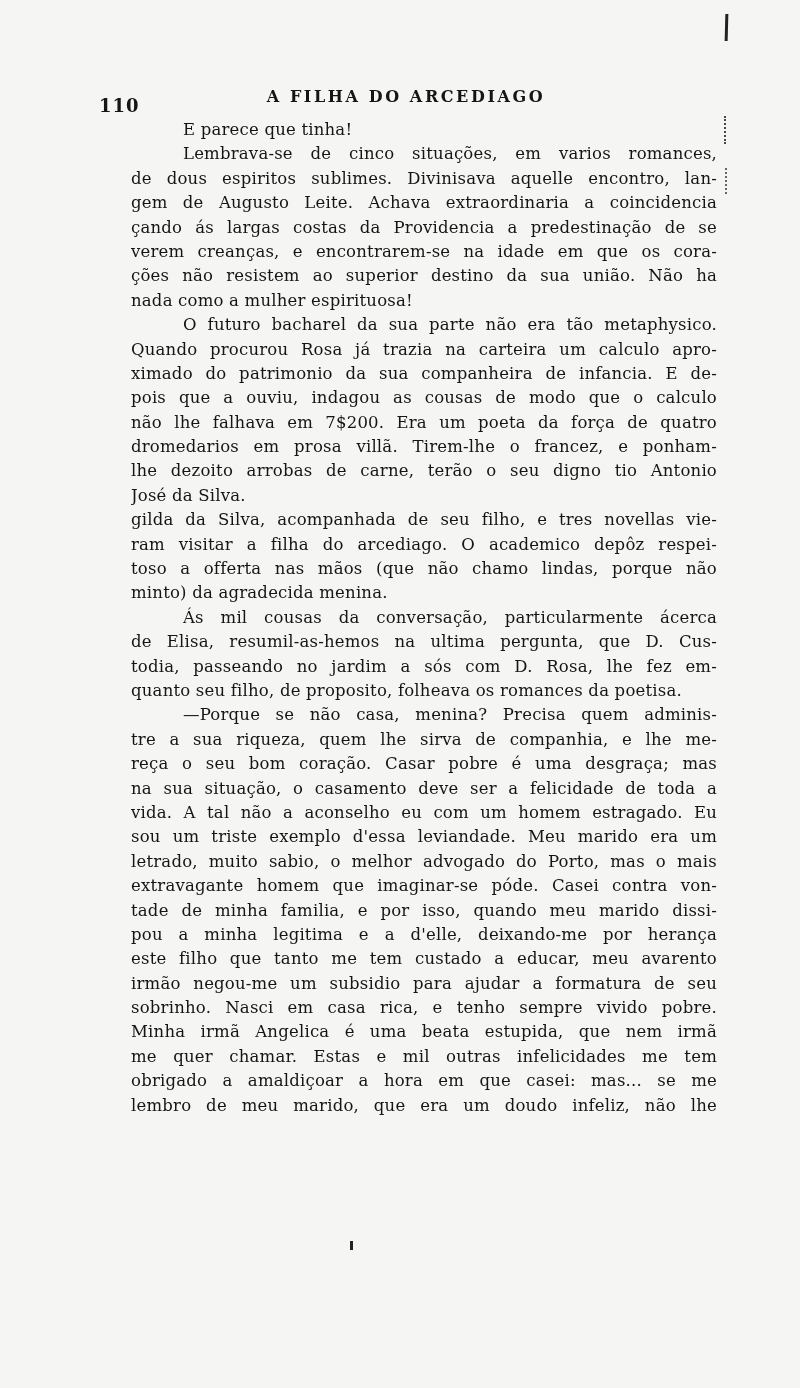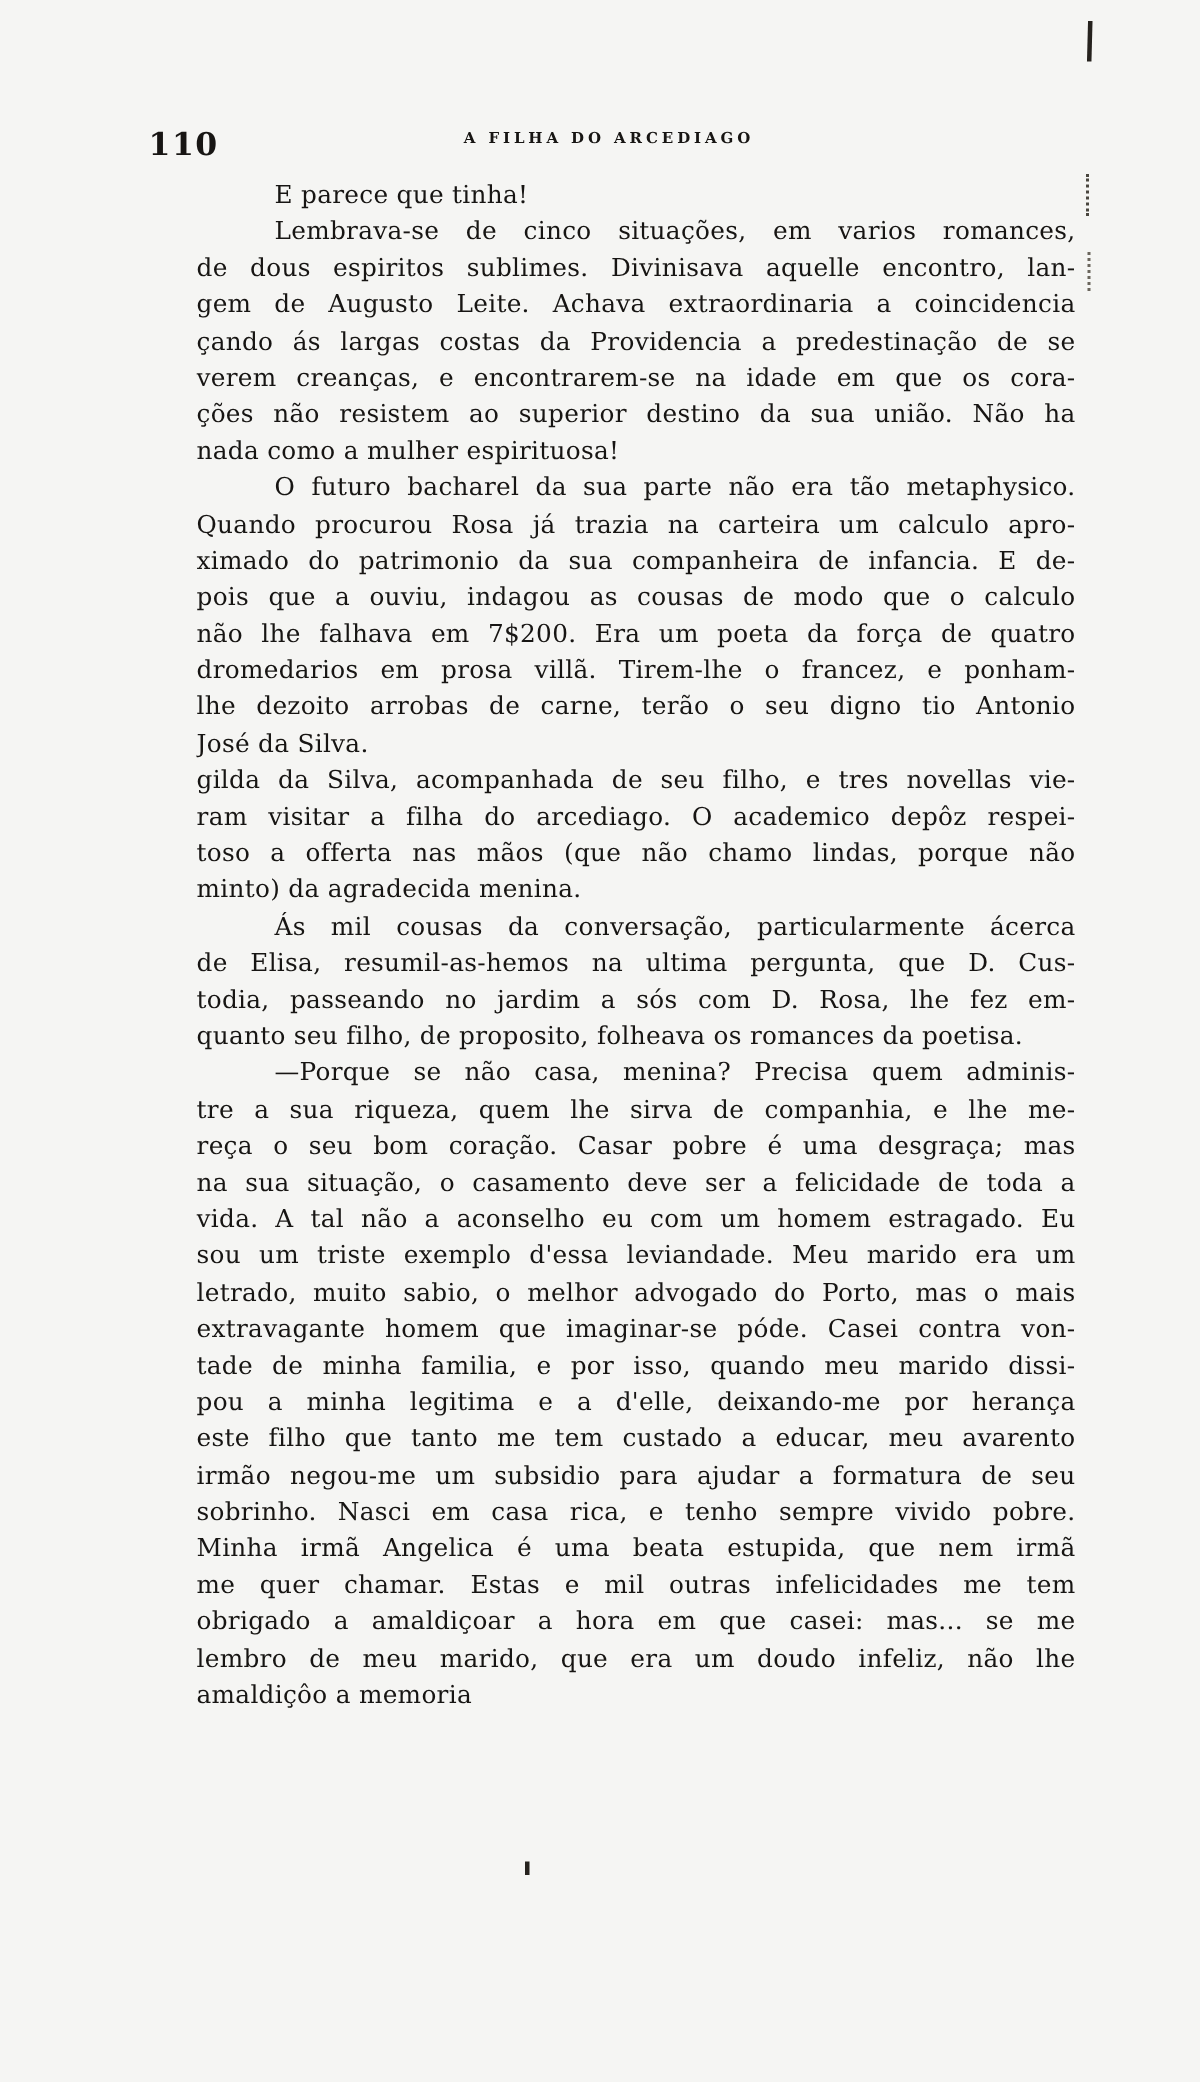--- a/index.html
+++ b/index.html
@@ -12,27 +12,27 @@
   .page {
     position: absolute; inset: 0;
     color: var(--ink, #171513);
   }
 
   
   .header {
     position: absolute; top: 83px; left: 95px; width: 622px; height: 22px;
   }
   .pagenum {
-    position: absolute; left: 4px; top: 0;
-    font-size: 21px; font-weight: bold; letter-spacing: 1px;
+    position: absolute; left: 4px; top: 12px;
+    font-size: 18px; font-weight: bold; letter-spacing: 1px;
   }
   .running-title {
     position: absolute; left: 0; right: 0; top: 4px;
     text-align: center;
-    font-size: 10px; font-weight: bold; letter-spacing: 2.6px;
+    font-size: 16px; font-weight: bold; letter-spacing: 2.6px;
     white-space: nowrap;
   }
 
   
   .textcol {
     position: absolute; top: 118px; left: 95px; width: 622px;
   }
   .line {
     font-size: 16.5px;
     line-height: 24.4px;
@@ -100,21 +100,20 @@
       <div class="line">extravagante homem que imaginar-se póde. Casei contra von-</div>
       <div class="line">tade de minha familia, e por isso, quando meu marido dissi-</div>
       <div class="line">pou a minha legitima e a d'elle, deixando-me por herança</div>
       <div class="line">este filho que tanto me tem custado a educar, meu avarento</div>
       <div class="line">irmão negou-me um subsidio para ajudar a formatura de seu</div>
       <div class="line">sobrinho. Nasci em casa rica, e tenho sempre vivido pobre.</div>
       <div class="line">Minha irmã Angelica é uma beata estupida, que nem irmã</div>
       <div class="line">me quer chamar. Estas e mil outras infelicidades me tem</div>
       <div class="line">obrigado a amaldiçoar a hora em que casei: mas... se me</div>
       <div class="line">lembro de meu marido, que era um doudo infeliz, não lhe</div>
-      <div class="line last">amaldiçôo a memoria</div>
     </div>
 
   <div class="artifact a-topline"></div>
   <div class="artifact a-dashes"></div>
   <div class="artifact a-dots2"></div>
   <div class="artifact a-bottomtick"></div>
 
 </div>
 
 </body></html>

